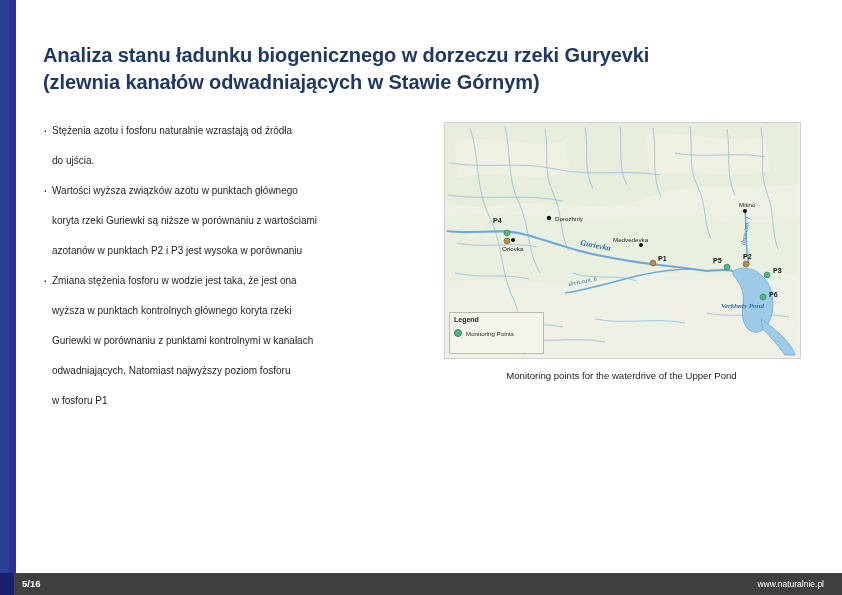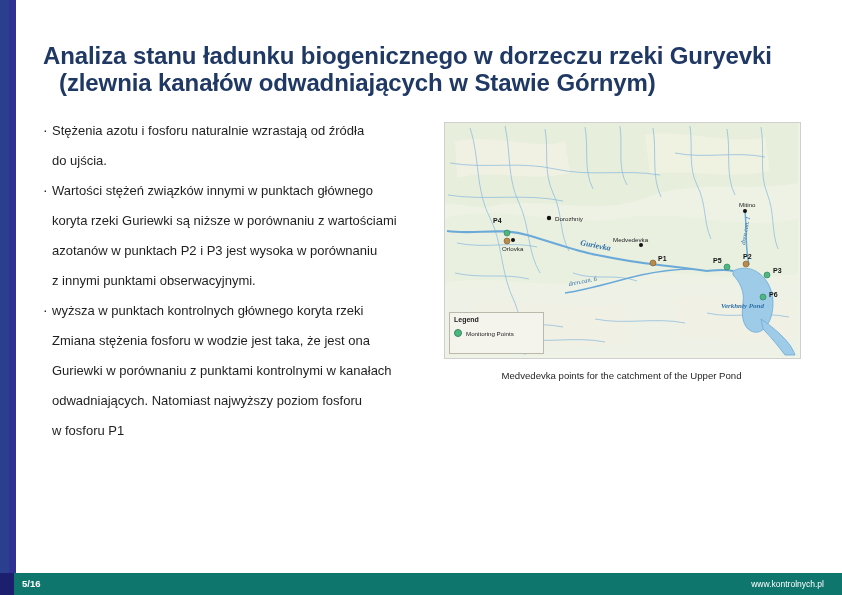--- a/index.html
+++ b/index.html
@@ -33,35 +33,35 @@
     background: #2b3f8f;
   }
 
   
   .title {
     position: absolute;
     left: 43px;
     top: 42px;
     width: 740px;
     color: #1f3864;
-    font-size: 24px;
+    font-size: 20px;
     font-weight: bold;
     line-height: 27px;
     letter-spacing: -0.1px;
   }
-  .title .line2 { display: block; margin-left: 16px; }
+  .title .line2 { display: block; }
 
   
   .bullets {
     position: absolute;
     left: 43px;
     top: 116px;
     width: 390px;
     color: #1f1f1f;
-    font-size: 13px;
+    font-size: 10px;
     line-height: 30px;
   }
   .bullet {
     position: relative;
     padding-left: 9px;
     margin-bottom: 0px;
   }
   .bullet::before {
     content: "\00b7";
     position: absolute;
@@ -127,21 +127,21 @@
     color: #1f1f1f;
   }
 
   
   .footer {
     position: absolute;
     left: 0;
     bottom: 0;
     width: 842px;
     height: 22px;
-    background: #0f766e;
+    background: #404040;
     color: #ffffff;
   }
   .footer-left {
     position: absolute;
     left: 22px;
     top: 5px;
     font-size: 9.5px;
     font-weight: bold;
     color: #ffffff;
   }
@@ -179,28 +179,27 @@
   <span>Analiza stanu ładunku biogenicznego w dorzeczu rzeki Guryevki</span>
   <span class="line2">(zlewnia kanałów odwadniających w Stawie Górnym)</span>
 </div>
 
 <div class="bullets">
   <div class="bullet">
     <div>Stężenia azotu i fosforu naturalnie wzrastają od źródła</div>
     <div>do ujścia.</div>
   </div>
   <div class="bullet">
-    <div>Wartości stężeń związków innymi w punktach głównego</div>
+    <div>Wartości wyższa związków azotu w punktach głównego</div>
     <div>koryta rzeki Guriewki są niższe w porównaniu z wartościami</div>
     <div>azotanów w punktach P2 i P3 jest wysoka w porównaniu</div>
-    <div>z innymi punktami obserwacyjnymi.</div>
   </div>
   <div class="bullet">
+    <div>Zmiana stężenia fosforu w wodzie jest taka, że jest ona</div>
     <div>wyższa w punktach kontrolnych głównego koryta rzeki</div>
-    <div>Zmiana stężenia fosforu w wodzie jest taka, że jest ona</div>
     <div>Guriewki w porównaniu z punktami kontrolnymi w kanałach</div>
     <div>odwadniających. Natomiast najwyższy poziom fosforu</div>
     <div>w fosforu P1</div>
   </div>
 </div>
 
 <div class="figure">
   <svg class="map-svg" width="353" height="233" viewBox="0 0 353 233" xmlns="http://www.w3.org/2000/svg">
 
     <rect x="0" y="0" width="353" height="233" fill="#eef2e4"></rect>
@@ -286,19 +285,19 @@
 
   <div class="legend-box">
     <div class="legend-title">Legend</div>
     <div class="legend-row">
       <span class="legend-dot"></span>
       <span class="legend-label">Monitoring Points</span>
     </div>
   </div>
 </div>
 
-<div class="caption">Medvedevka points for the catchment of the Upper Pond</div>
+<div class="caption">Monitoring points for the waterdrive of the Upper Pond</div>
 
 <div class="footer">
   <div class="footer-accent"></div>
   <div class="footer-left">5/16</div>
-  <div class="footer-right">www.kontrolnych.pl</div>
+  <div class="footer-right">www.naturalnie.pl</div>
 </div>
 
 </body></html>

